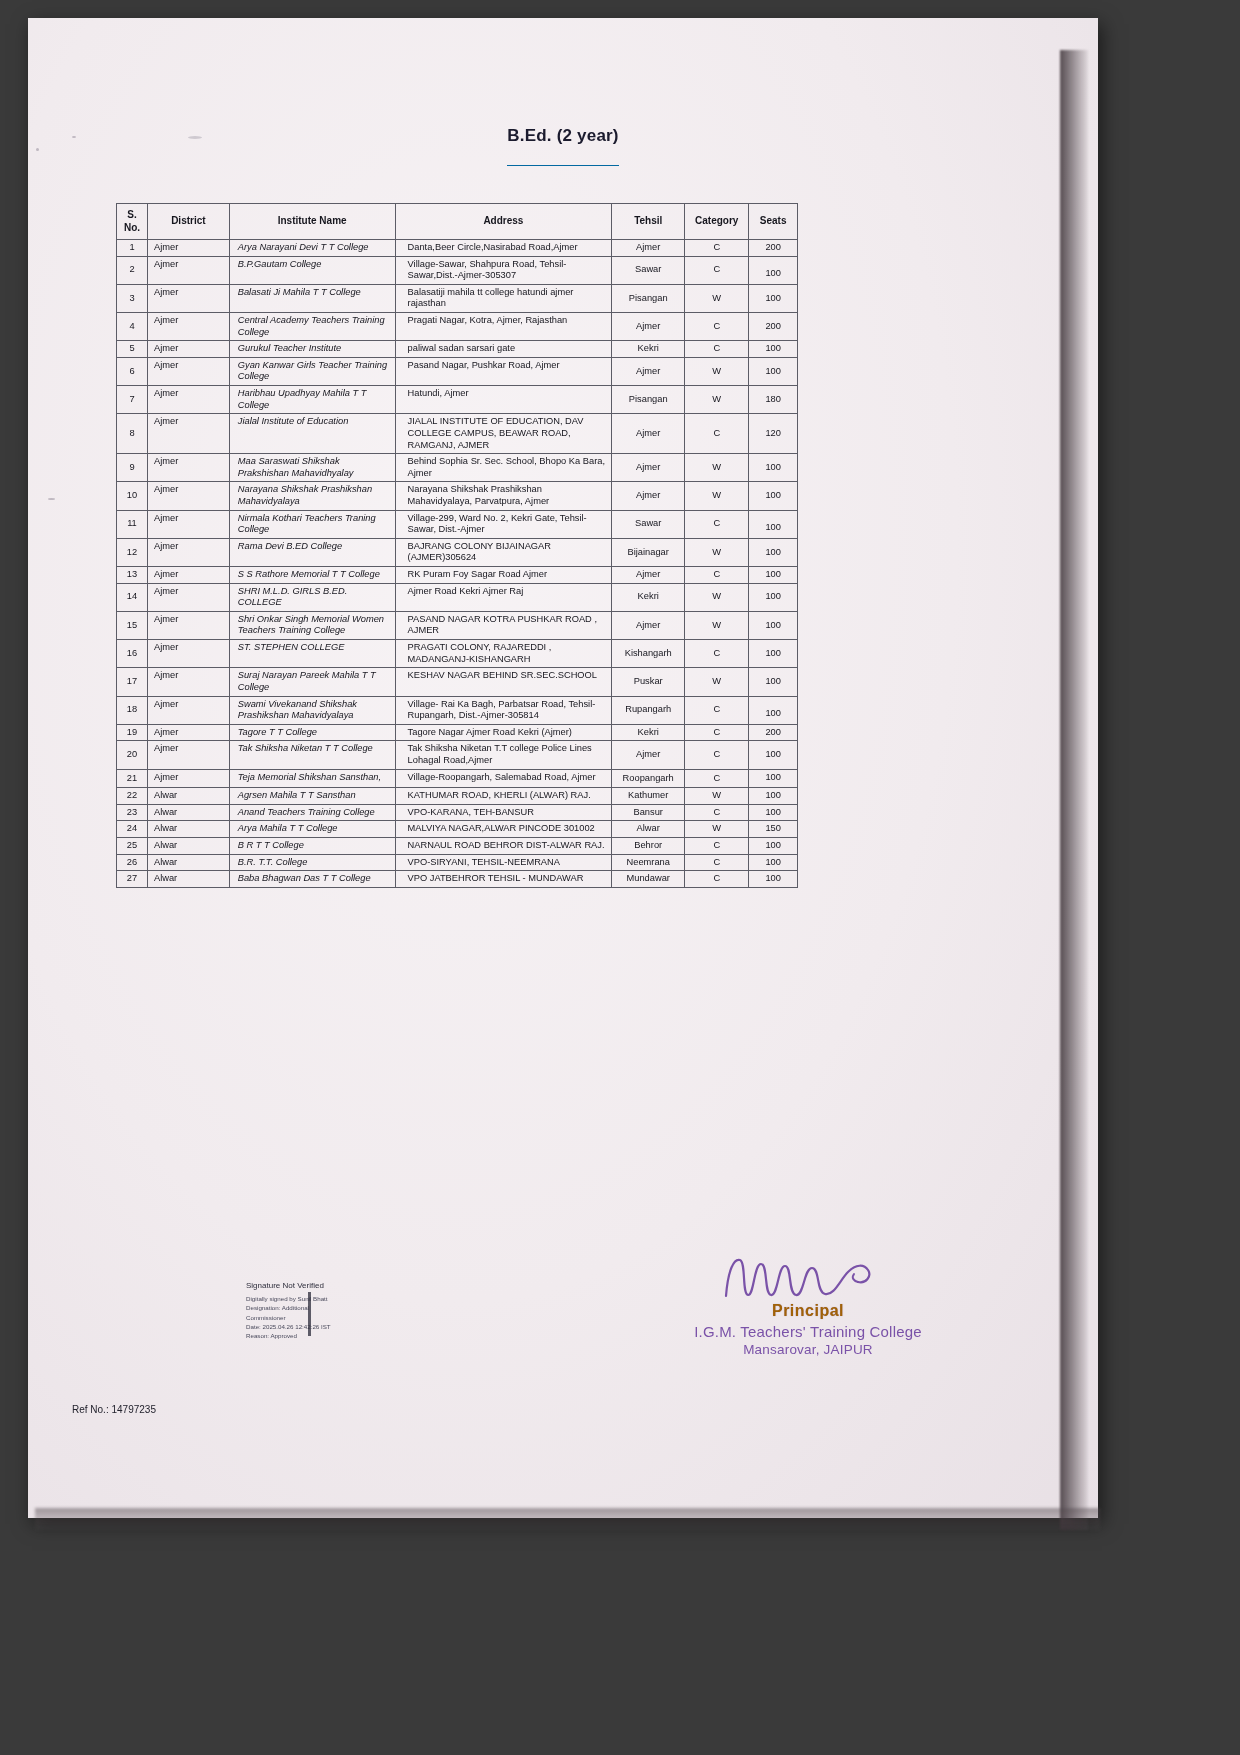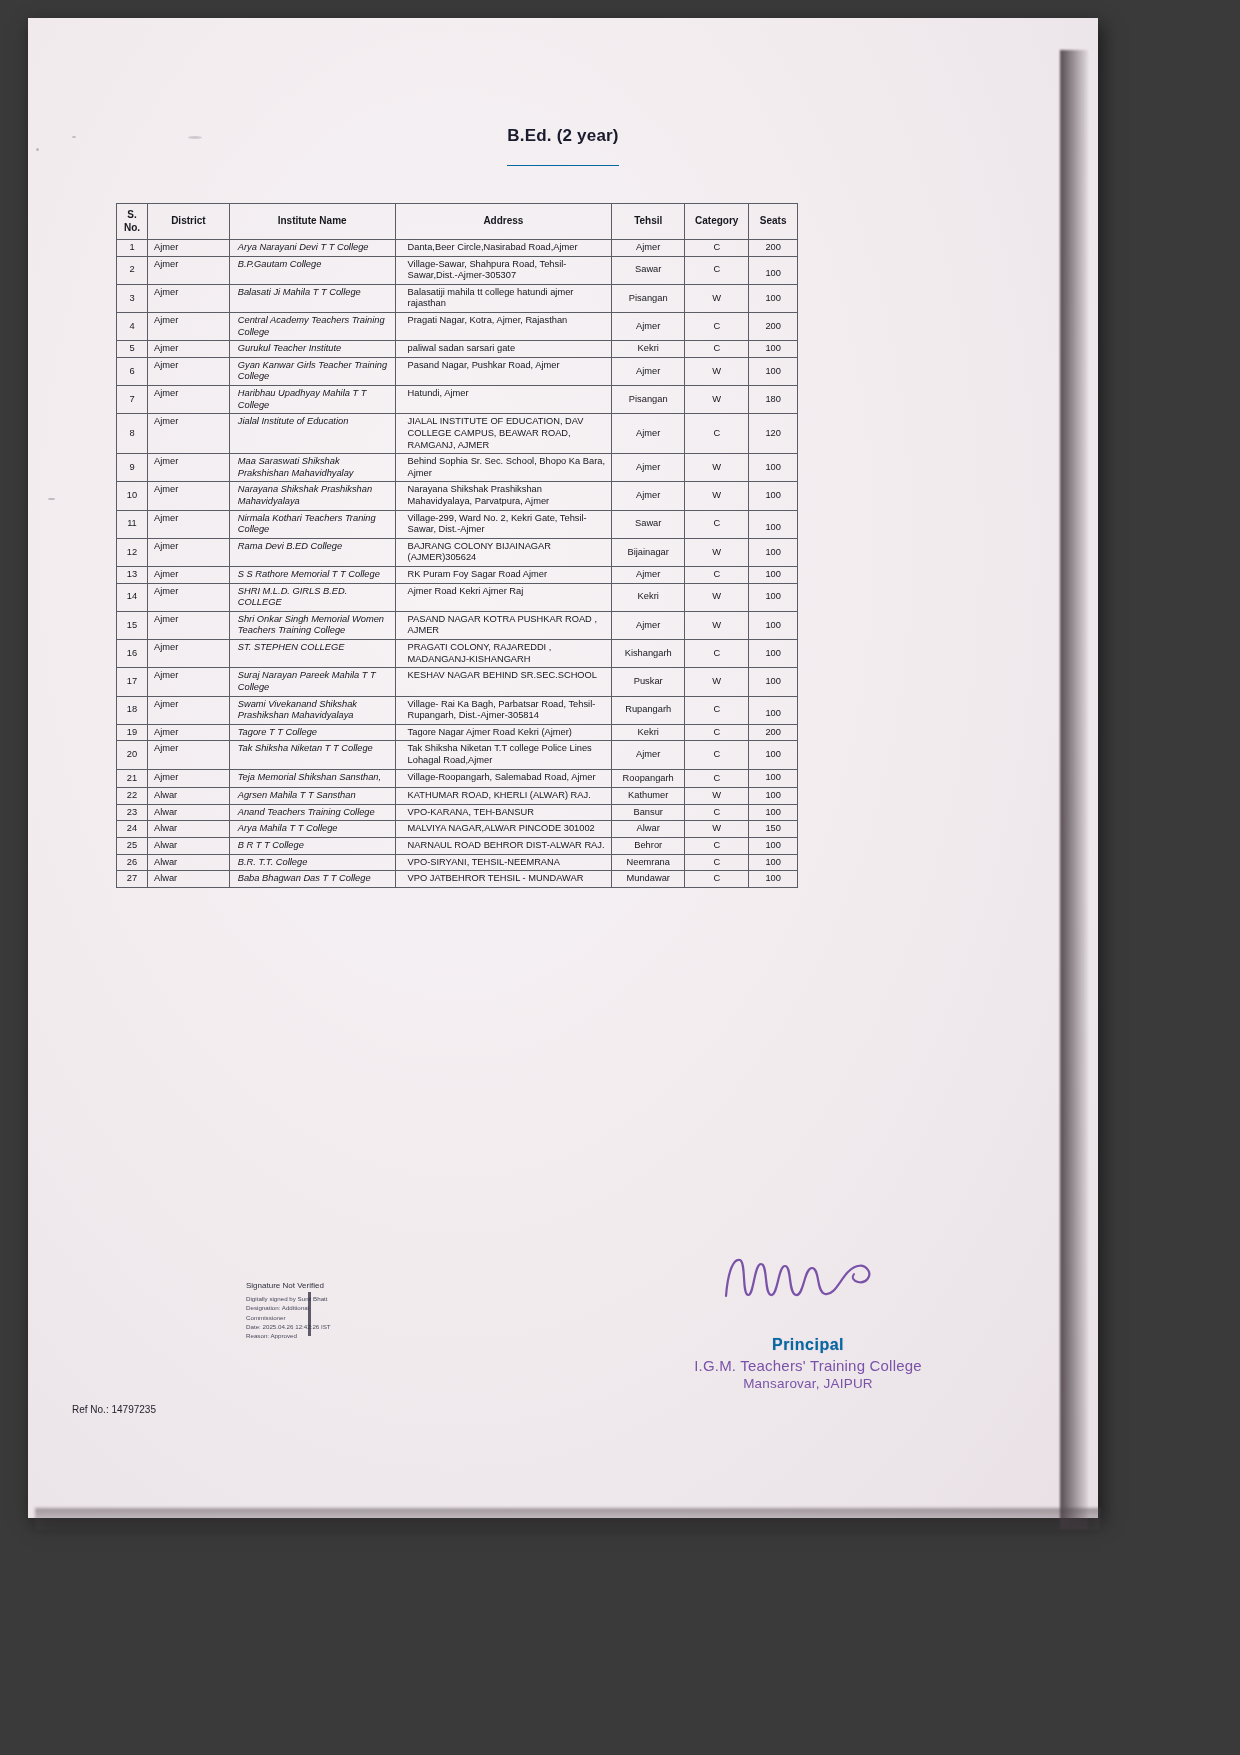--- a/index.html
+++ b/index.html
@@ -155,23 +155,22 @@
     color: #6d4f9c;
   }
   #sig-scribble {
     height: 52px;
     margin-bottom: -4px;
   }
   #principal-title {
     font-size: 16px;
     font-weight: bold;
     letter-spacing: .5px;
-    color: #0369a1;
+    color: #a16207;
     text-shadow: 0 0 1px rgba(122,82,168,.5);
-    margin-top: 34px;
   }
   #principal-college {
     font-size: 15px;
     color: #7a52a8;
     margin-top: 3px;
     letter-spacing: .2px;
   }
   #principal-city {
     font-size: 13.5px;
     color: #7a52a8;

